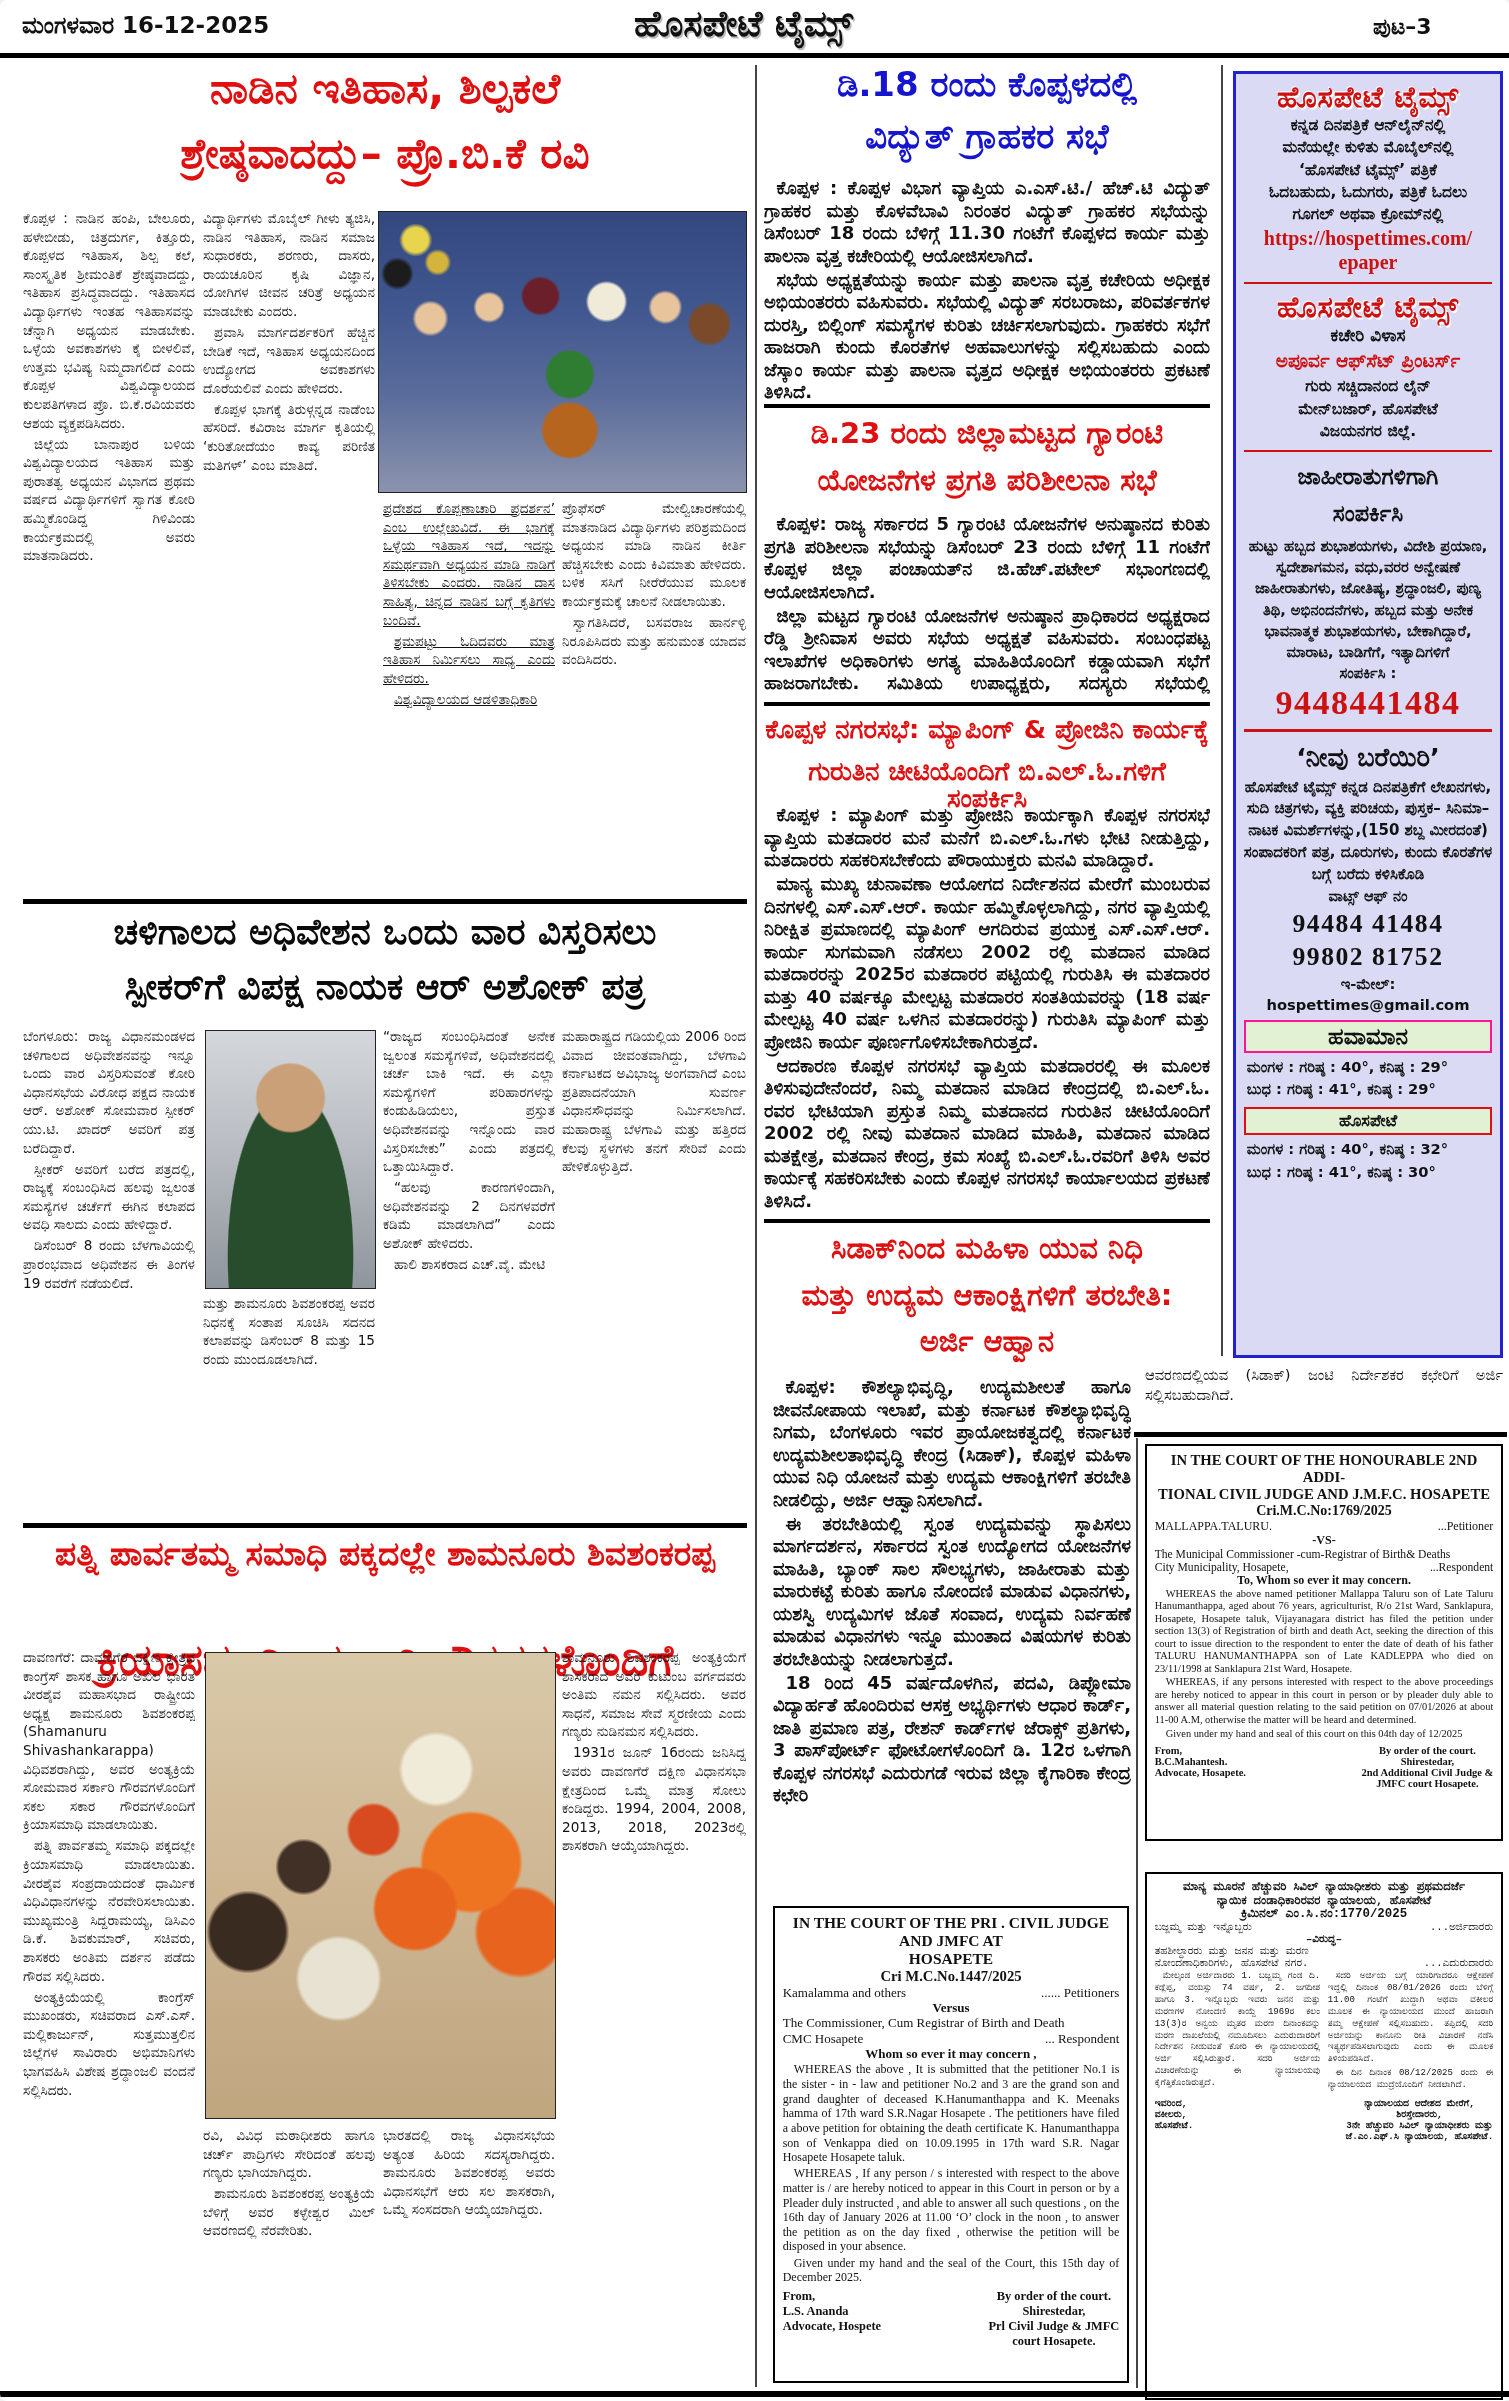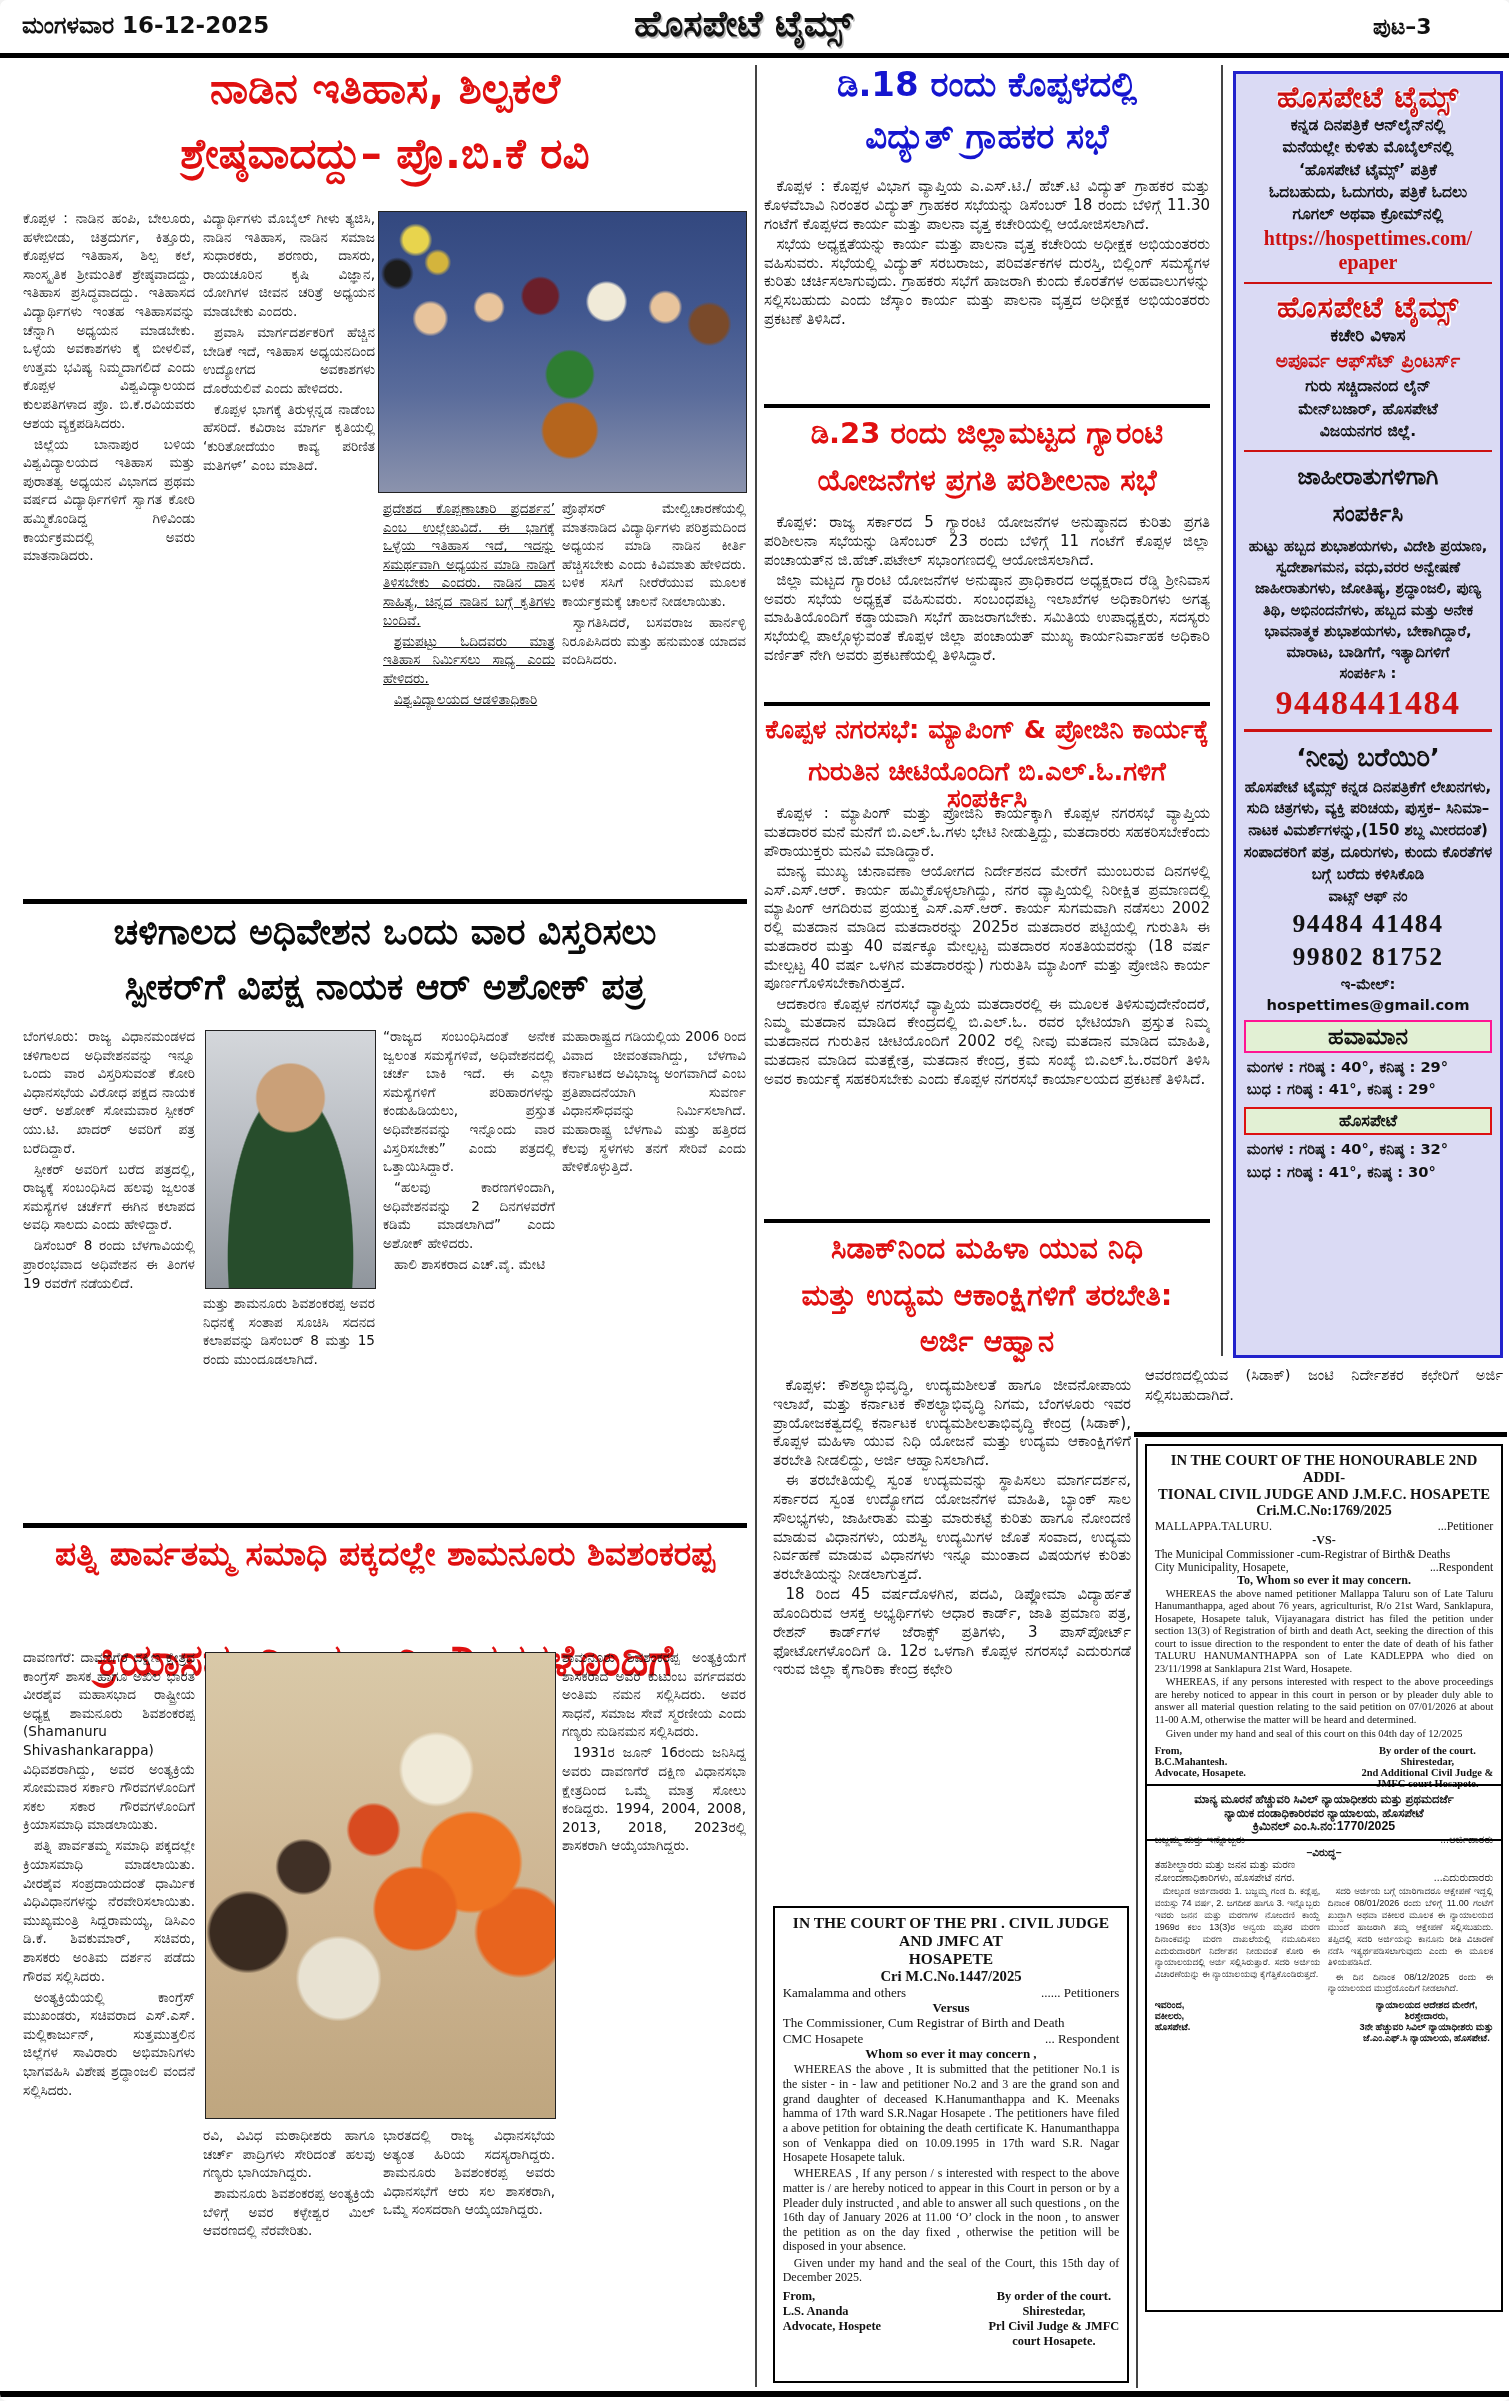--- a/index.html
+++ b/index.html
@@ -9,21 +9,21 @@
   .hr{background:#000;}
   .vr{background:#444;}
   .center{text-align:center;}
   .bold{font-weight:bold;}
   .red{color:#e01010;}
   .blue{color:#1515cf;}
   .headline{font-weight:bold;text-align:center;line-height:1.05;letter-spacing:0px;}
   .coltxt{font-size:13.6px;line-height:1.37;text-align:justify;overflow:hidden;}
   .coltxt p{margin:0 0 2.3px 0;text-indent:11px;}
   .coltxt p:first-child{text-indent:0;}
-  .widetxt{font-size:15px;line-height:1.25;text-align:justify;overflow:hidden;}
+  .widetxt{font-size:18px;line-height:1.25;text-align:justify;overflow:hidden;font-weight:bold;}
   .widetxt p{margin:0 0 1.5px 0;text-indent:12.4px;}
   .photo{border:0.8px solid #222;}
   .photo-event{background:
      radial-gradient(circle at 10% 10%, #e8d44d 0 3%, transparent 4%),
      radial-gradient(circle at 5% 22%, #1c1c1c 0 3%, transparent 4%),
      radial-gradient(circle at 16% 18%, #d4b43c 0 2.5%, transparent 3.5%),
      radial-gradient(circle at 52% 58%, #2e7d32 0 9%, transparent 10%),
      radial-gradient(circle at 52% 78%, #b5651d 0 9%, transparent 10%),
      radial-gradient(circle at 14% 38%, #e8c49c 0 4%, transparent 5%),
      radial-gradient(circle at 30% 34%, #e8c49c 0 4%, transparent 5%),
@@ -293,21 +293,21 @@
         </div>
       <div style="text-align:center;">
           <div>By order of the court.</div>
           <div>Shirestedar,</div>
           <div>2nd Additional Civil Judge &amp;</div>
           <div>JMFC court Hosapete.</div>
         </div>
     </div>
   </div>
 
-  <div class="abs noticebox" style="left:1145px;top:1784px;width:358px;height:528px;font-family:Liberation Sans, sans-serif;">
+  <div class="abs noticebox" style="left:1145px;top:1872px;width:358px;height:528px;font-family:Liberation Mono, monospace;">
     <div class="nt" style="font-size:11.6px;">ಮಾನ್ಯ ಮೂರನೆ ಹೆಚ್ಚುವರಿ ಸಿವಿಲ್ ನ್ಯಾಯಾಧೀಶರು ಮತ್ತು ಪ್ರಥಮದರ್ಜೆ</div>
     <div class="nt" style="font-size:11.6px;">ನ್ಯಾಯಿಕ ದಂಡಾಧಿಕಾರಿರವರ ನ್ಯಾಯಾಲಯ, ಹೊಸಪೇಟೆ</div>
     <div class="nt" style="font-size:12.4px;">ಕ್ರಿಮಿನಲ್ ಎಂ.ಸಿ.ನಂ:1770/2025</div>
     <div class="party" style="font-size:10.5px;">
       <span>ಬಜ್ಜಮ್ಮ ಮತ್ತು ಇನ್ನೊಬ್ಬರು</span>
       <span>...ಅರ್ಜಿದಾರರು</span>
     </div>
     <div class="nt" style="font-size:10.5px;">–ವಿರುದ್ಧ–</div>
     <div style="font-size:10.5px;">ತಹಶೀಲ್ದಾರರು ಮತ್ತು ಜನನ ಮತ್ತು ಮರಣ</div>
     <div class="party" style="font-size:10.5px;">

